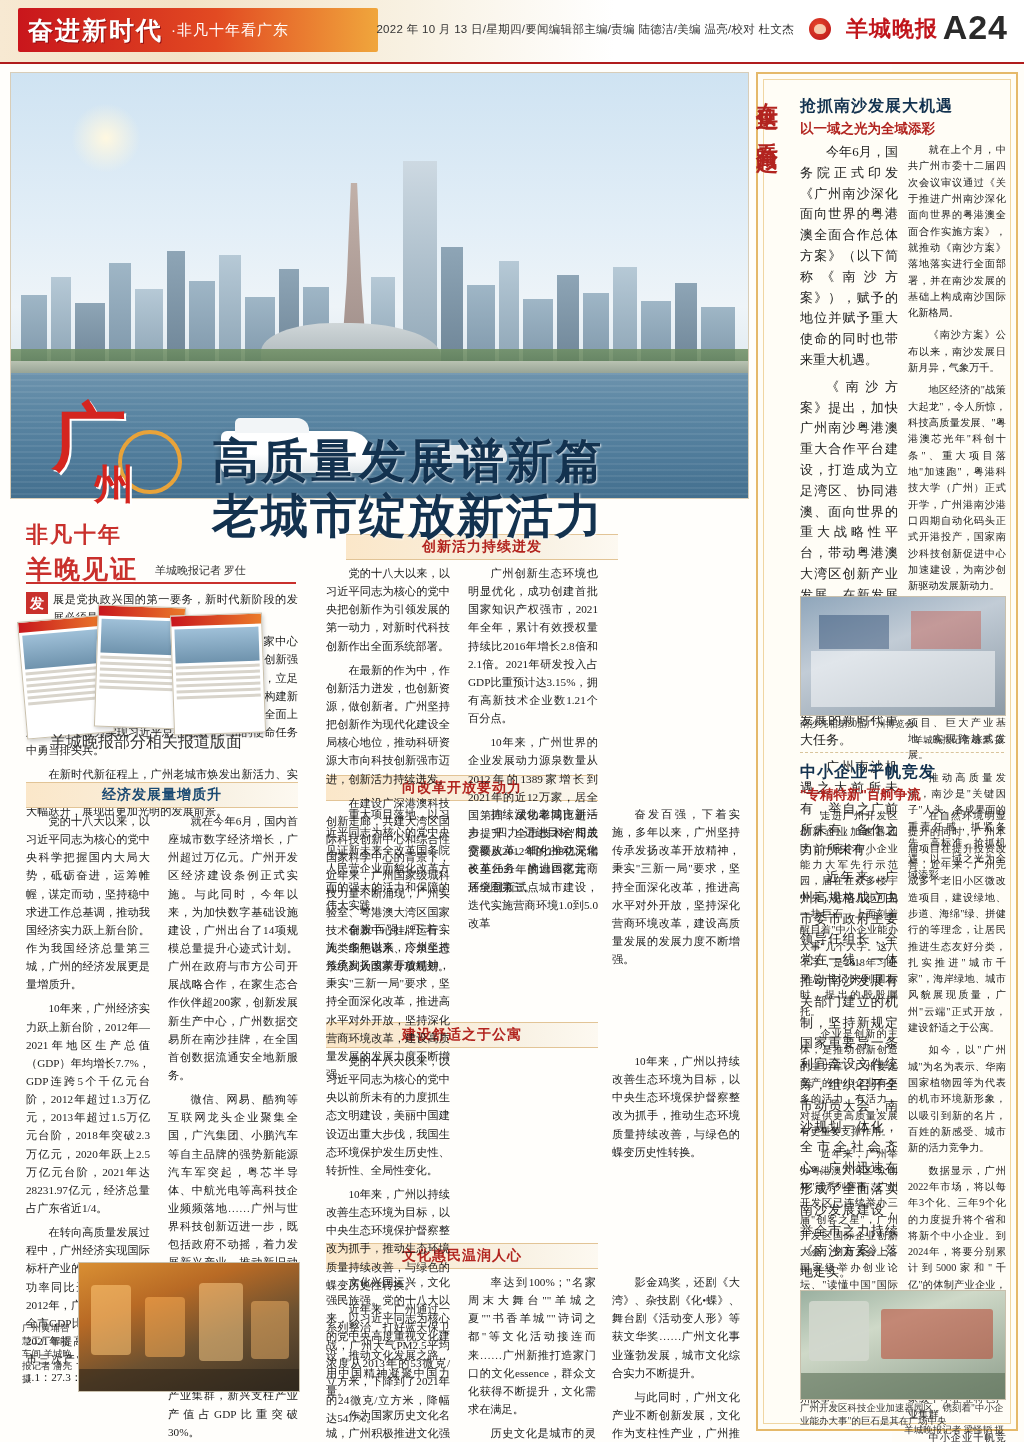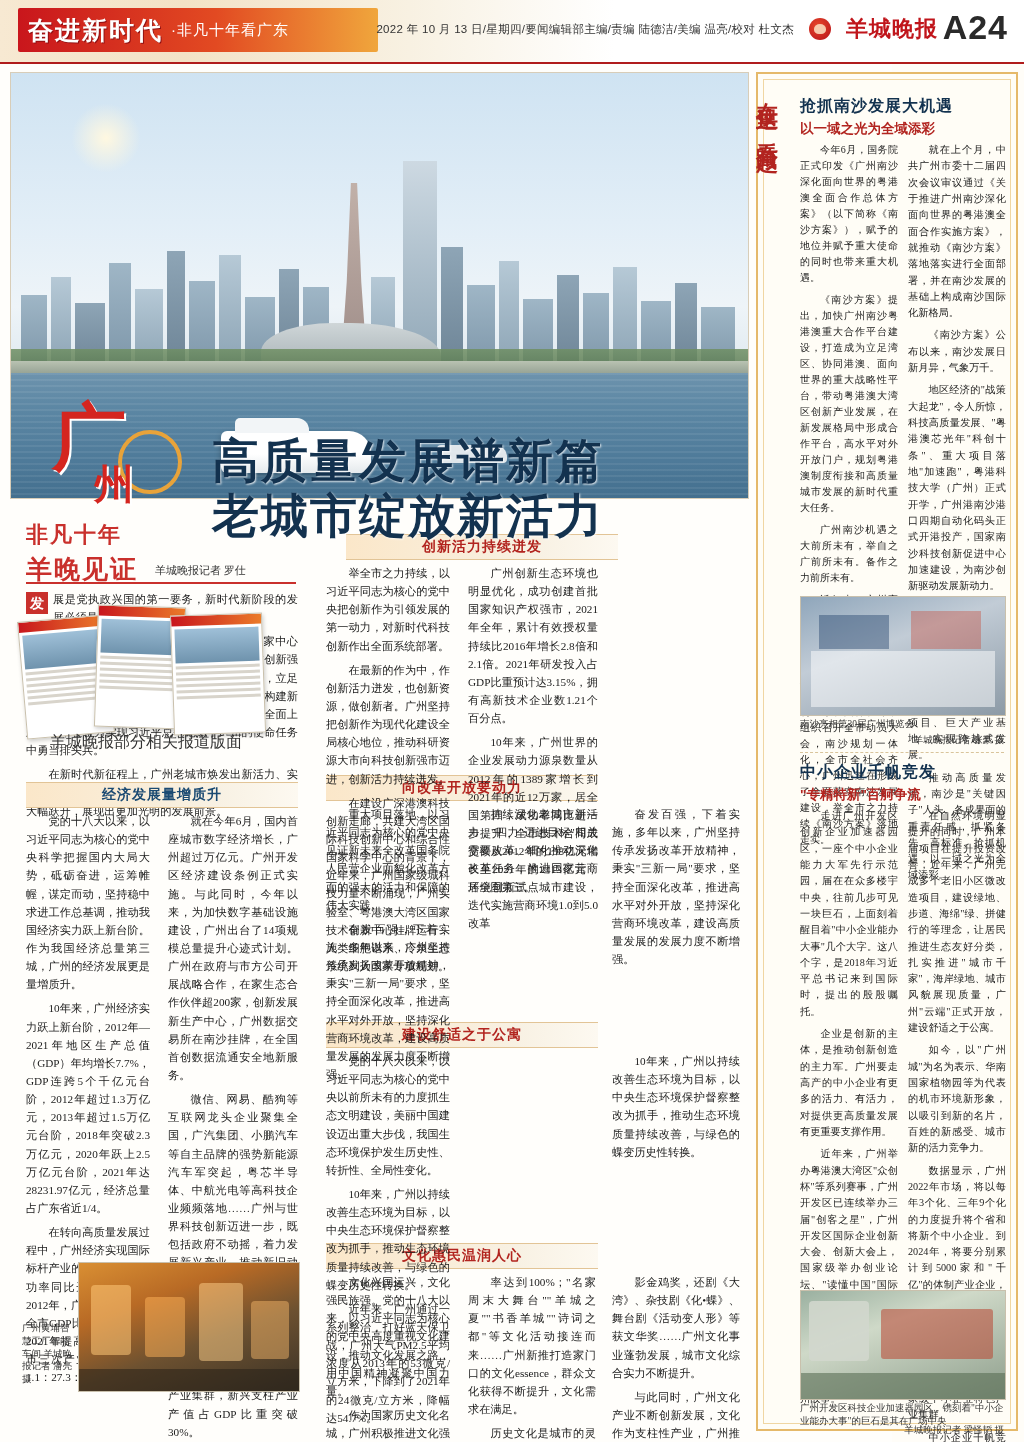--- a/index.html
+++ b/index.html
@@ -370,21 +370,21 @@
     <div style="position:absolute;left:12px;top:22px;width:40px;height:70px;background:rgba(255,200,120,.55);border-radius:4px;"></div>
     <div style="position:absolute;left:66px;top:34px;width:40px;height:60px;background:rgba(255,180,90,.5);border-radius:4px;"></div>
     <div style="position:absolute;left:120px;top:20px;width:44px;height:78px;background:rgba(255,210,140,.5);border-radius:4px;"></div>
     <div style="position:absolute;left:172px;top:38px;width:38px;height:58px;background:rgba(255,190,110,.45);border-radius:4px;"></div>
     <div style="position:absolute;left:0;bottom:0;width:100%;height:22px;background:rgba(40,32,24,.55);"></div>
   </div>
   <div class="photo-cap" style="left:22px;top:1322px;width:52px;">广州黄埔智慧工厂智能车间
 羊城晚报记者 潘亮 摄</div>
 
   <div class="col" style="left:326px;top:564px;width:124px;">
-    <p>举全市之力持续，以习近平同志为核心的党中央把创新作为引领发展的第一动力，对新时代科技创新作出全面系统部署。</p>
+    <p>党的十八大以来，以习近平同志为核心的党中央把创新作为引领发展的第一动力，对新时代科技创新作出全面系统部署。</p>
     <p>在最新的作为中，作创新活力迸发，也创新资源，做创新者。广州坚持把创新作为现代化建设全局核心地位，推动科研资源大市向科技创新强市迈进，创新活力持续迸发。</p>
     <p>在建设广深港澳科技创新走廊，共建大湾区国际科技创新中心和综合性国家科学中心的背景下，近年来，广州国家级城科技力量不断涌现，广州实验室、粤港澳大湾区国家技术创新中心挂牌运行，人类细胞谱系、冷泉生态系统列入国家专项规划。</p>
   </div>
   <div class="col" style="left:468px;top:564px;width:130px;">
     <p>广州创新生态环境也明显优化，成功创建首批国家知识产权强市，2021年全年，累计有效授权量持续比2016年增长2.8倍和2.1倍。2021年研发投入占GDP比重预计达3.15%，拥有高新技术企业数1.21个百分点。</p>
     <p>10年来，广州世界的企业发展动力源泉数量从2012年的1389家增长到2021年的近12万家，居全国第四；成功率同比进一步提升，全市技术合同成交额从2012年的198亿元增长至2021年的2413亿元，居全国第三。</p>
   </div>
 
   <div class="col" style="left:326px;top:805px;width:124px;">
     <p>重大项目落地，以习近平同志为核心的党中央见证新未来全改革国务院人民营企业面貌化改革方面的强大的活力和保障的伟大实践。</p>
@@ -432,21 +432,21 @@
 
   <div class="zzl">
     <div class="big">在这里 看跨越</div>
   </div>
 
   <div style="position:absolute;left:800px;top:96px;width:204px;">
     <div class="rhead" style="font-size:16px;letter-spacing:1px;">抢抓南沙发展大机遇</div>
     <div class="rhead" style="font-size:13.5px;color:#b2241f;margin-top:3px;">以一域之光为全域添彩</div>
   </div>
 
-  <div class="col" style="left:800px;top:142px;width:98px;font-size:10px;line-height:1.6;">
+  <div class="col" style="left:800px;top:142px;width:98px;font-size:13px;line-height:1.6;">
     <p>今年6月，国务院正式印发《广州南沙深化面向世界的粤港澳全面合作总体方案》（以下简称《南沙方案》），赋予的地位并赋予重大使命的同时也带来重大机遇。</p>
     <p>《南沙方案》提出，加快广州南沙粤港澳重大合作平台建设，打造成为立足湾区、协同港澳、面向世界的重大战略性平台，带动粤港澳大湾区创新产业发展，在新发展格局中形成合作平台，高水平对外开放门户，规划粤港澳制度衔接和高质量城市发展的新时代重大任务。</p>
     <p>广州南沙机遇之大前所未有，举自之广前所未有。备作之力前所未有。</p>
     <p>近年来，广州高规格成立由市委市政府主要领导任组长，全党在一线、一体推动南沙发展有关部门建立的机制，坚持新规定国家重要导一条利宜牵设文件统筹，组织召开全市动员大会，南沙规划一体化，全市全社会齐心，广州迅速在形成了全面落实南沙发展建设，举全市之力持续《南沙方案》落地走实。</p>
   </div>
   <div class="col" style="left:908px;top:142px;width:98px;font-size:10.2px;line-height:1.6;">
     <p>就在上个月，中共广州市委十二届四次会议审议通过《关于推进广州南沙深化面向世界的粤港澳全面合作实施方案》，就推动《南沙方案》落地落实进行全面部署，并在南沙发展的基础上构成南沙国际化新格局。</p>
     <p>《南沙方案》公布以来，南沙发展日新月异，气象万千。</p>
     <p>地区经济的"战策大起龙"，令人所惊，科技高质量发展、"粤港澳芯光年"科创十条"、重大项目落地"加速跑"，粤港科技大学（广州）正式开学，广州港南沙港口四期自动化码头正式开港投产，国家南沙科技创新促进中心加速建设，为南沙创新驱动发展新动力。</p>
     <p>今年2022年《南沙国际航运中心》广州科技创新中心，南沙、广州、电子产业控股、新核国合、广州联通、广州国际金融建设；广州超一批项目、巨大产业基地，实现跨越式发展。</p>

